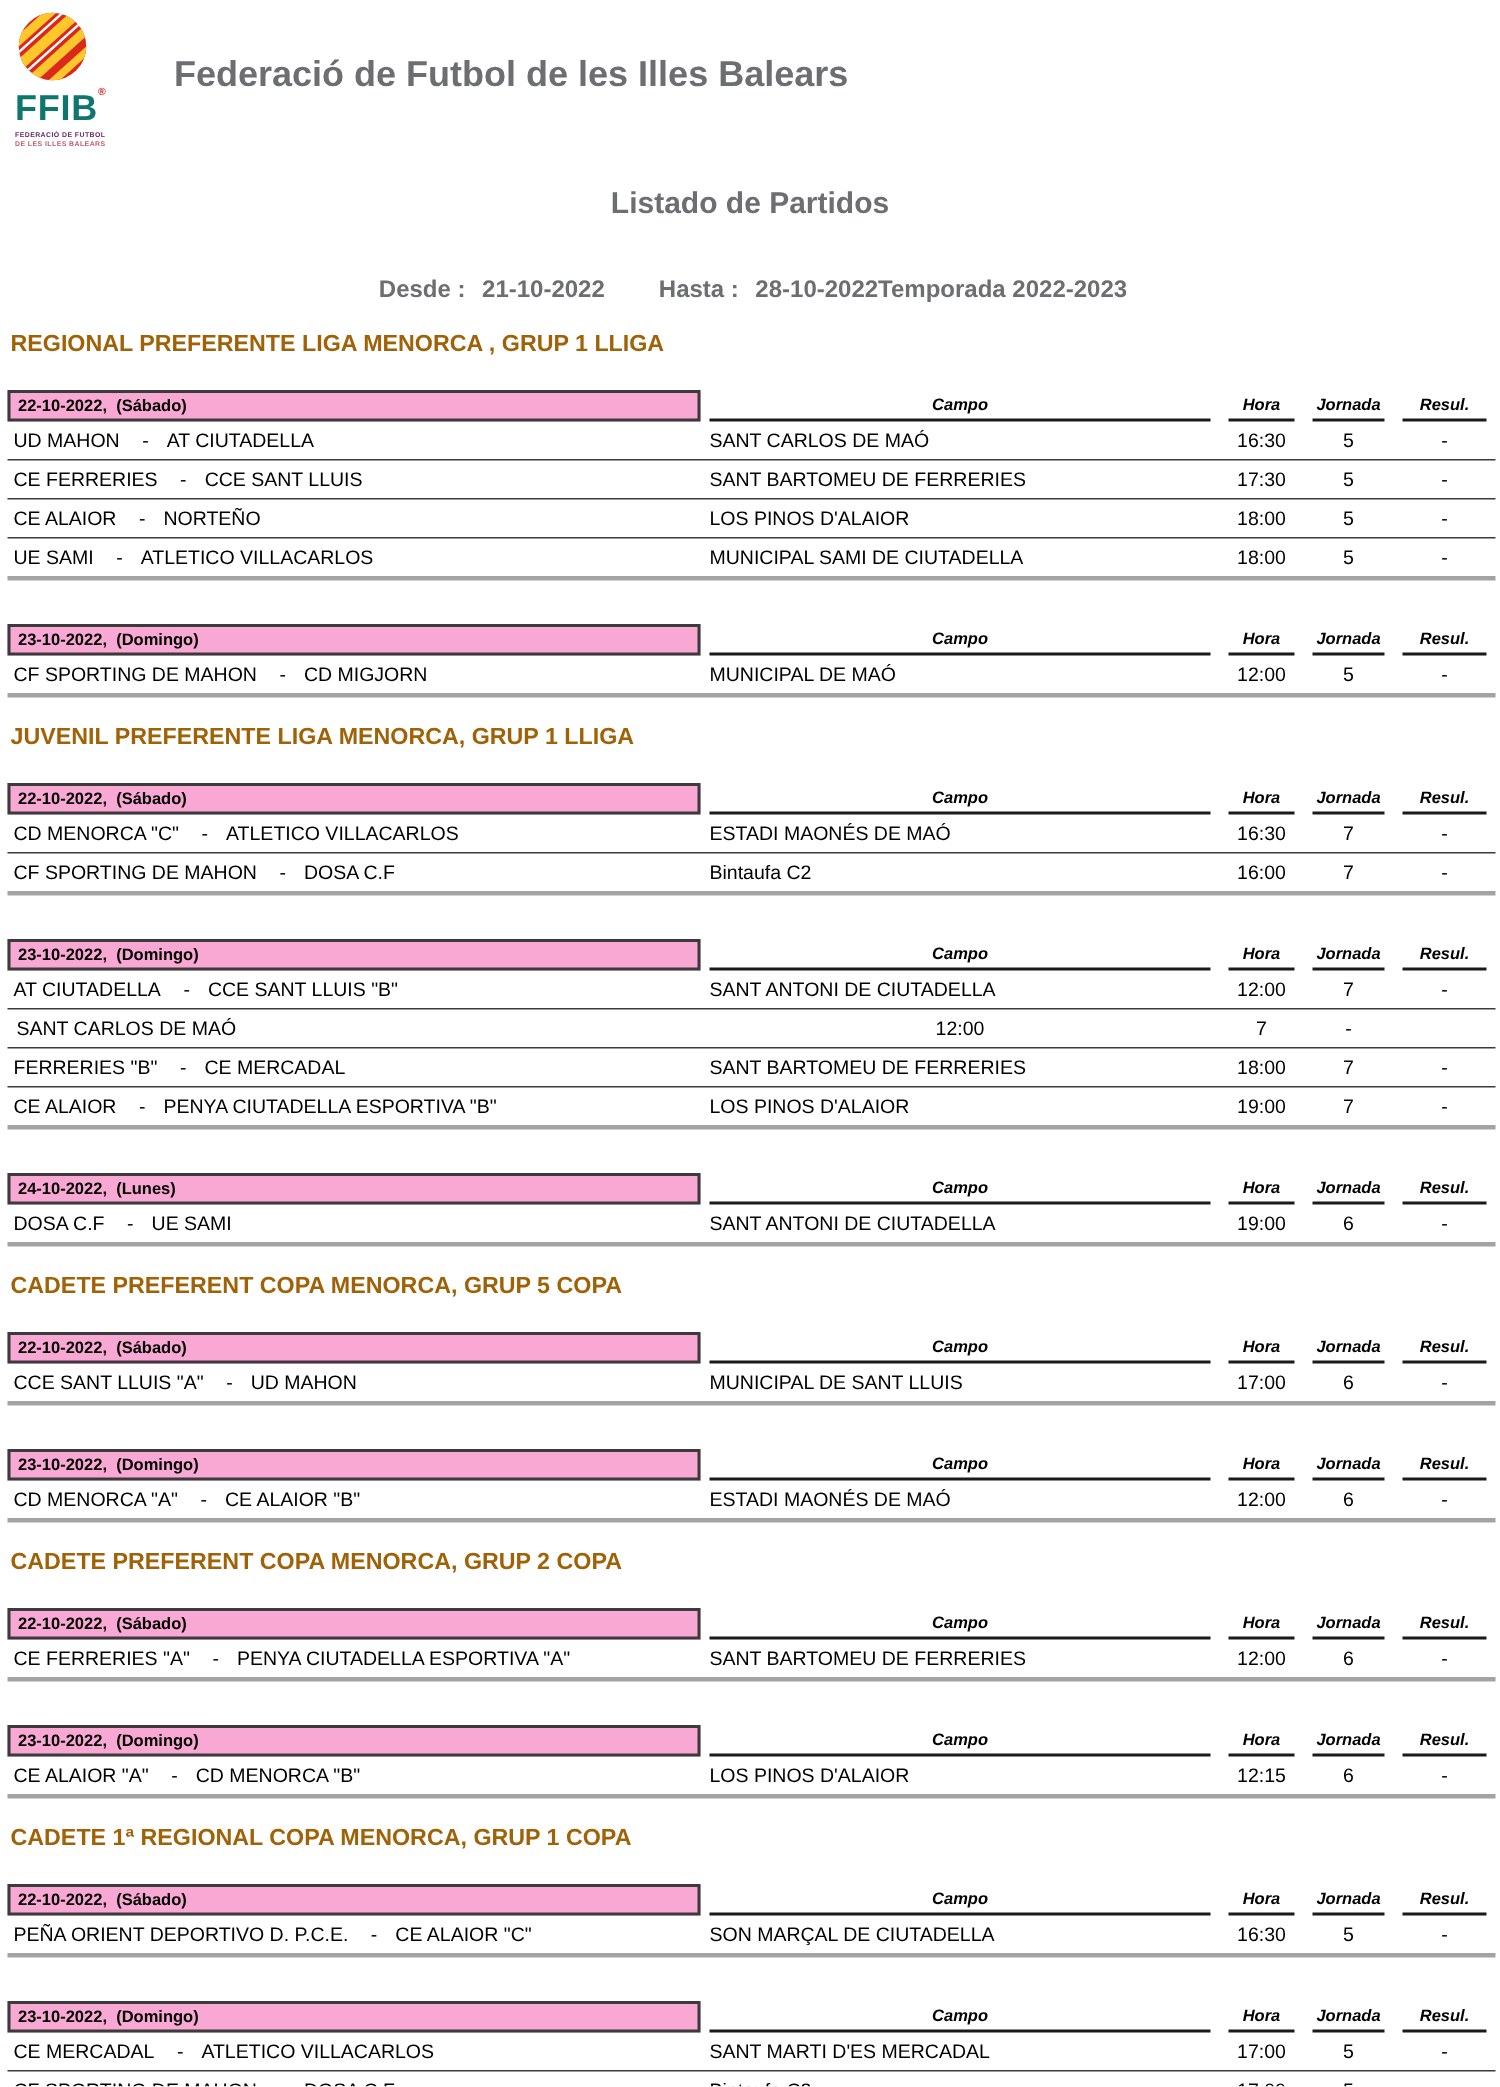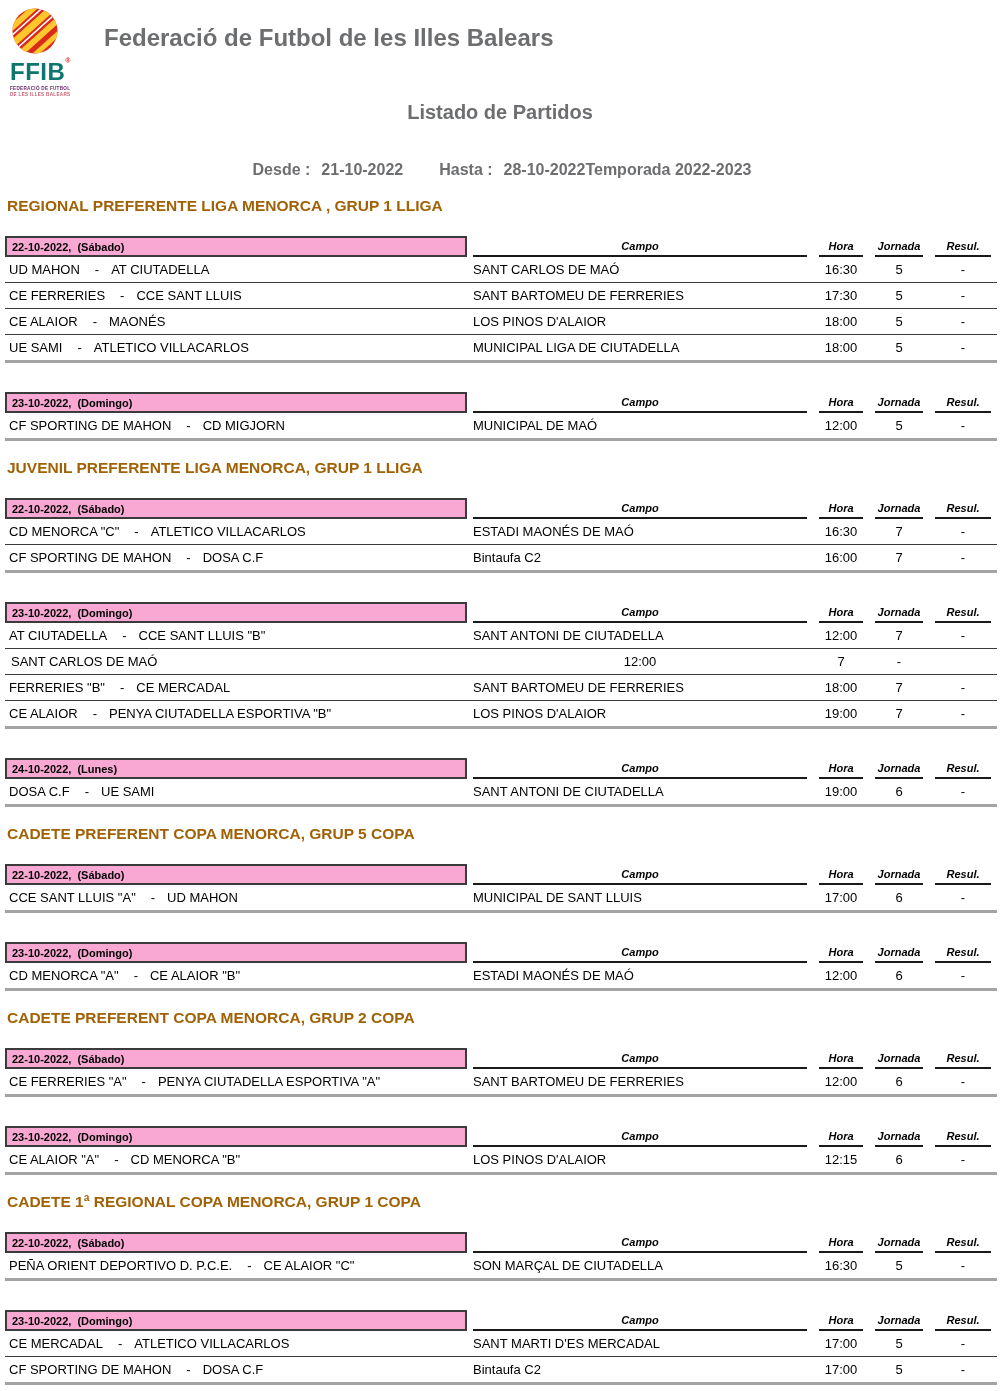--- a/index.html
+++ b/index.html
@@ -9,21 +9,21 @@
     font-family:"Liberation Sans", sans-serif;
   }
 
   
   .logo { position:absolute; left:10px; top:8px; width:88px; }
   .logo-acronym { font-size:24px; font-weight:bold; color:#0f766e; letter-spacing:0.5px; line-height:1; margin-top:1px; position:relative; display:inline-block;text-align:right; }
   .logo-reg { font-size:7px; color:#d7191c; vertical-align:top; position:relative; top:-2px; font-weight:bold; }
   .logo-tag1 { font-size:4.6px; color:#67266b; font-weight:bold; letter-spacing:0.3px; margin-top:2px; }
   .logo-tag2 { font-size:4.6px; color:#c65a70; font-weight:bold; letter-spacing:0.3px; margin-top:1px; }
 
-  .org-title { margin:4px; padding:20px 0 0 100px; font-size:24px; font-weight:bold; color:#6d6e70; }
+  .org-title { margin:16px; padding:20px 0 0 100px; font-size:24px; font-weight:bold; color:#6d6e70; }
   .page-title { margin:0; padding-top:45px; text-align:center; font-size:20px; font-weight:bold; color:#6d6e70; }
 
   .date-row { display:flex; justify-content:center; align-items:baseline;
               margin:37px 6px 0 10px; font-size:16px; font-weight:bold; color:#6d6e70; }
   .date-row .val { margin-left:11px; }
   .date-row .hasta { margin-left:36px; }
 
   
   #sections { margin:0 3px 0 5px; }
   .section h3 { margin:18px 0 21px 2px; font-size:15.5px; font-weight:bold; color:#a16207; }
@@ -110,29 +110,29 @@
               <div class="c-resul">-</div>
             </div>
             <div class="mrow">
               <div class="matchup"><span class="home">CE FERRERIES</span><span class="dash">-</span><span class="away">CCE SANT LLUIS</span></div>
               <div class="c-campo">SANT BARTOMEU DE FERRERIES</div>
               <div class="c-hora">17:30</div>
               <div class="c-jornada">5</div>
               <div class="c-resul">-</div>
             </div>
             <div class="mrow">
-              <div class="matchup"><span class="home">CE ALAIOR</span><span class="dash">-</span><span class="away">MAONÉS</span></div>
+              <div class="matchup"><span class="home">CE ALAIOR</span><span class="dash">-</span><span class="away">NORTEÑO</span></div>
               <div class="c-campo">LOS PINOS D'ALAIOR</div>
               <div class="c-hora">18:00</div>
               <div class="c-jornada">5</div>
               <div class="c-resul">-</div>
             </div>
             <div class="mrow">
               <div class="matchup"><span class="home">UE SAMI</span><span class="dash">-</span><span class="away">ATLETICO VILLACARLOS</span></div>
-              <div class="c-campo">MUNICIPAL LIGA DE CIUTADELLA</div>
+              <div class="c-campo">MUNICIPAL SAMI DE CIUTADELLA</div>
               <div class="c-hora">18:00</div>
               <div class="c-jornada">5</div>
               <div class="c-resul">-</div>
             </div>
           </div>
           <div class="mtable">
             <div class="thead">
               <div class="datebox">23-10-2022,  (Domingo)</div>
               <div class="hcol">Campo</div>
               <div class="hcol">Hora</div>

